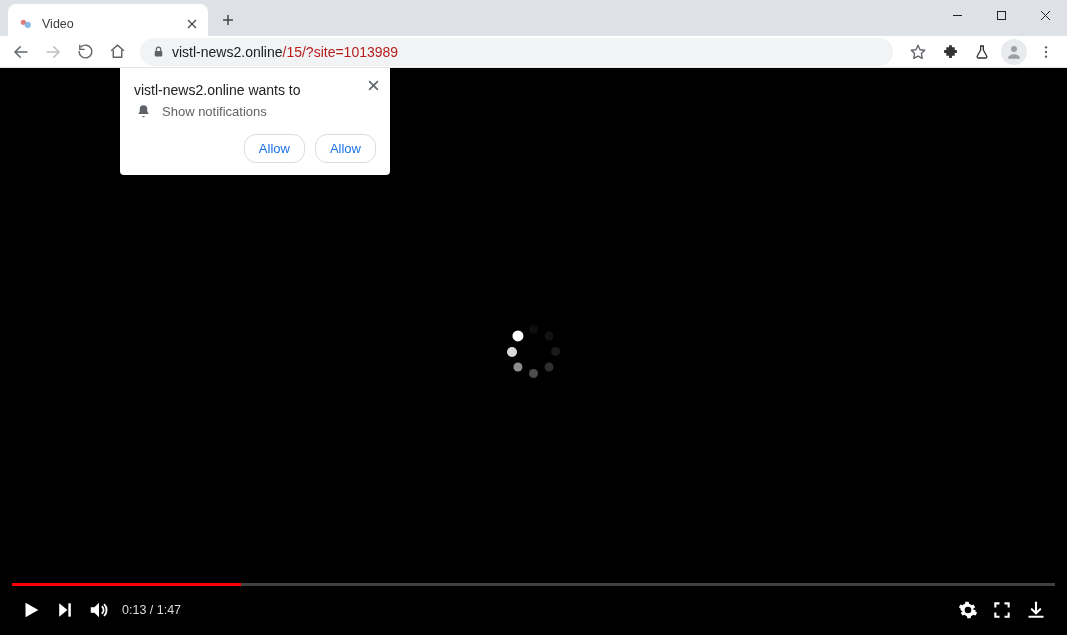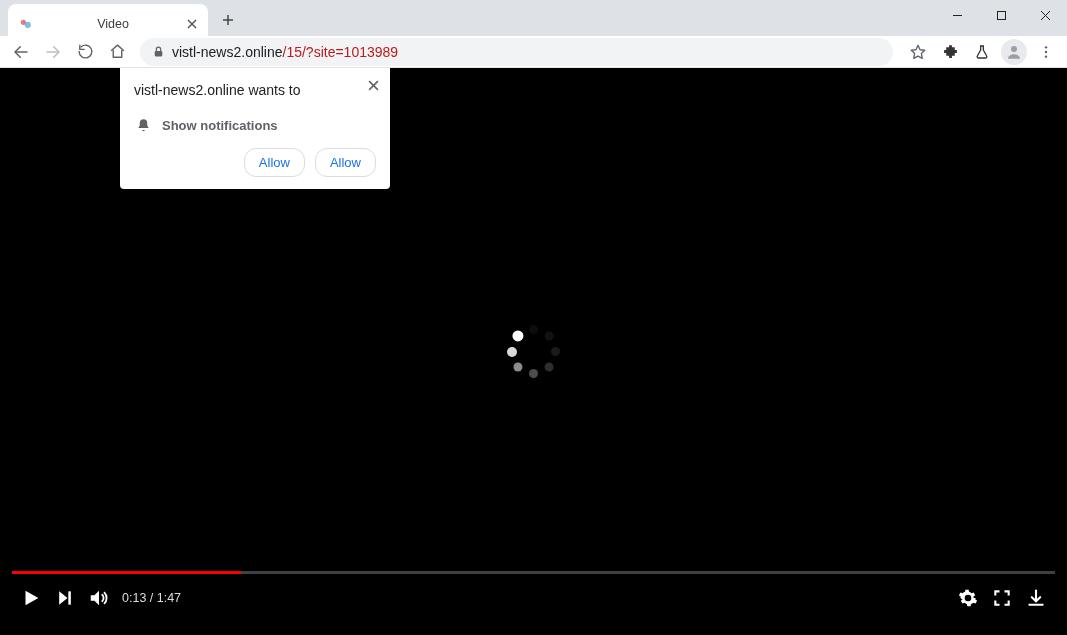--- a/index.html
+++ b/index.html
@@ -1,21 +1,21 @@
 <!DOCTYPE html>
 <html><head>
 <meta charset="utf-8">
 <style>
 * { margin: 0; padding: 0; box-sizing: border-box; font-family: "Segoe UI", Arial, sans-serif; }
 html, body { width: 1067px; height: 635px; overflow: hidden; background: #fff; }
 
 
 .window { width: 1067px; height: 635px; display: flex; flex-direction: column; background: #fff; }
 .titlebar { height: 36px; background: #dee1e5; display: flex; align-items: flex-end; position: relative; }
-.tab { position: relative; height: 32px; background: #fff; border-radius: 8px 8px 0 0; display: flex; align-items: center; padding: 8px 8px 0 10px; margin-left: 8px; min-width: 200px; font-size: 12.5px; color: #3c3c3c; text-align: center; }
+.tab { position: relative; height: 32px; background: #fff; border-radius: 8px 8px 0 0; display: flex; align-items: center; padding: 8px 8px 0 10px; margin-left: 8px; min-width: 200px; font-size: 12.5px; color: #3c3c3c; }
 .tab .favicon { width: 16px; height: 16px; margin-right: 8px; display: flex; align-items: center; justify-content: center; }
 .tab .title { flex: 1; }
 .tab .close { width: 16px; height: 16px; display: flex; align-items: center; justify-content: center; color: #555; cursor: pointer; }
 .newtab { width: 28px; height: 28px; display: flex; align-items: center; justify-content: center; margin-left: 6px; margin-bottom: 2px; color: #555; cursor: pointer; border-radius: 50%; }
 .win-controls { position: absolute; right: 0; top: 0; height: 30px; display: flex; }
 .win-btn { width: 44px; height: 30px; display: flex; align-items: center; justify-content: center; color: #222; cursor: pointer; }
 
 
 .toolbar { height: 32px; background: #fff; border-bottom: 1px solid #e3e3e3; display: flex; align-items: center; padding: 0 6px; gap: 2px; }
 .tbtn { width: 30px; height: 30px; display: flex; align-items: center; justify-content: center; color: #5f6368; border-radius: 50%; cursor: pointer; }
@@ -28,33 +28,33 @@
 .avatar { width: 26px; height: 26px; border-radius: 50%; background: #e8eaed; display: flex; align-items: center; justify-content: center; }
 
 
 .content { flex: 1; background: #000; position: relative; overflow: hidden; }
 
 
 .spinner { position: absolute; left: 50%; top: 50%; width: 60px; height: 60px; margin-left: -30px; margin-top: -30px; }
 .spinner .dot { position: absolute; width: 9px; height: 9px; border-radius: 50%; background: #fff; left: 50%; top: 50%; margin-left: -4.5px; margin-top: -4.5px; }
 
 
-.vcontrols { position: absolute; left: 0; right: 0; bottom: 16px; height: 48px; background: rgba(0,0,0,0.85); }
+.vcontrols { position: absolute; left: 0; right: 0; bottom: 4px; height: 48px; background: rgba(0,0,0,0.85); }
 .progress { position: absolute; left: 12px; right: 12px; top: 0; height: 3px; background: rgba(255,255,255,0.25); }
 .progress .played { position: absolute; left: 0; top: 0; height: 100%; background: #ff0000; }
 .vrow { position: absolute; left: 0; right: 0; top: 6px; bottom: 0; display: flex; align-items: center; padding: 0 14px; color: #fff; }
 .vbtn { width: 34px; height: 34px; display: flex; align-items: center; justify-content: center; cursor: pointer; }
 .vtime { font-size: 12.5px; color: #ddd; margin-left: 6px; }
 .vspacer { flex: 1; }
 
 
 .perm { position: absolute; left: 120px; top: 0; width: 270px; background: #fff; border-radius: 0 0 4px 4px; box-shadow: 0 4px 16px rgba(0,0,0,0.25); padding: 14px 14px 12px 14px; z-index: 10; color: #3c4043; }
 .perm .close { position: absolute; right: 8px; top: 8px; width: 18px; height: 18px; display: flex; align-items: center; justify-content: center; color: #5f6368; cursor: pointer; }
-.perm .ptitle { font-size: 14px; color: #202124; margin-bottom: 18px; }
-.perm .prow { display: flex; align-items: center; font-size: 13px; color: #5f6368; margin-bottom: 14px; font-weight: bold; }
+.perm .ptitle { font-size: 14px; color: #202124; margin-bottom: 4px; }
+.perm .prow { display: flex; align-items: center; font-size: 13px; color: #5f6368; margin-bottom: 14px; }
 .perm .prow .picon { width: 18px; height: 18px; margin-right: 10px; display: flex; align-items: center; justify-content: center; }
 .perm .pbtns { display: flex; justify-content: flex-end; gap: 10px; }
 .perm .pbtn { border: 1px solid #dadce0; background: #fff; color: #1a73e8; font-size: 13px; padding: 6px 14px; border-radius: 12px; cursor: pointer; }
 
 svg { display: block; }
 </style>
 </head>
 <body>
 
 <div class="window">

